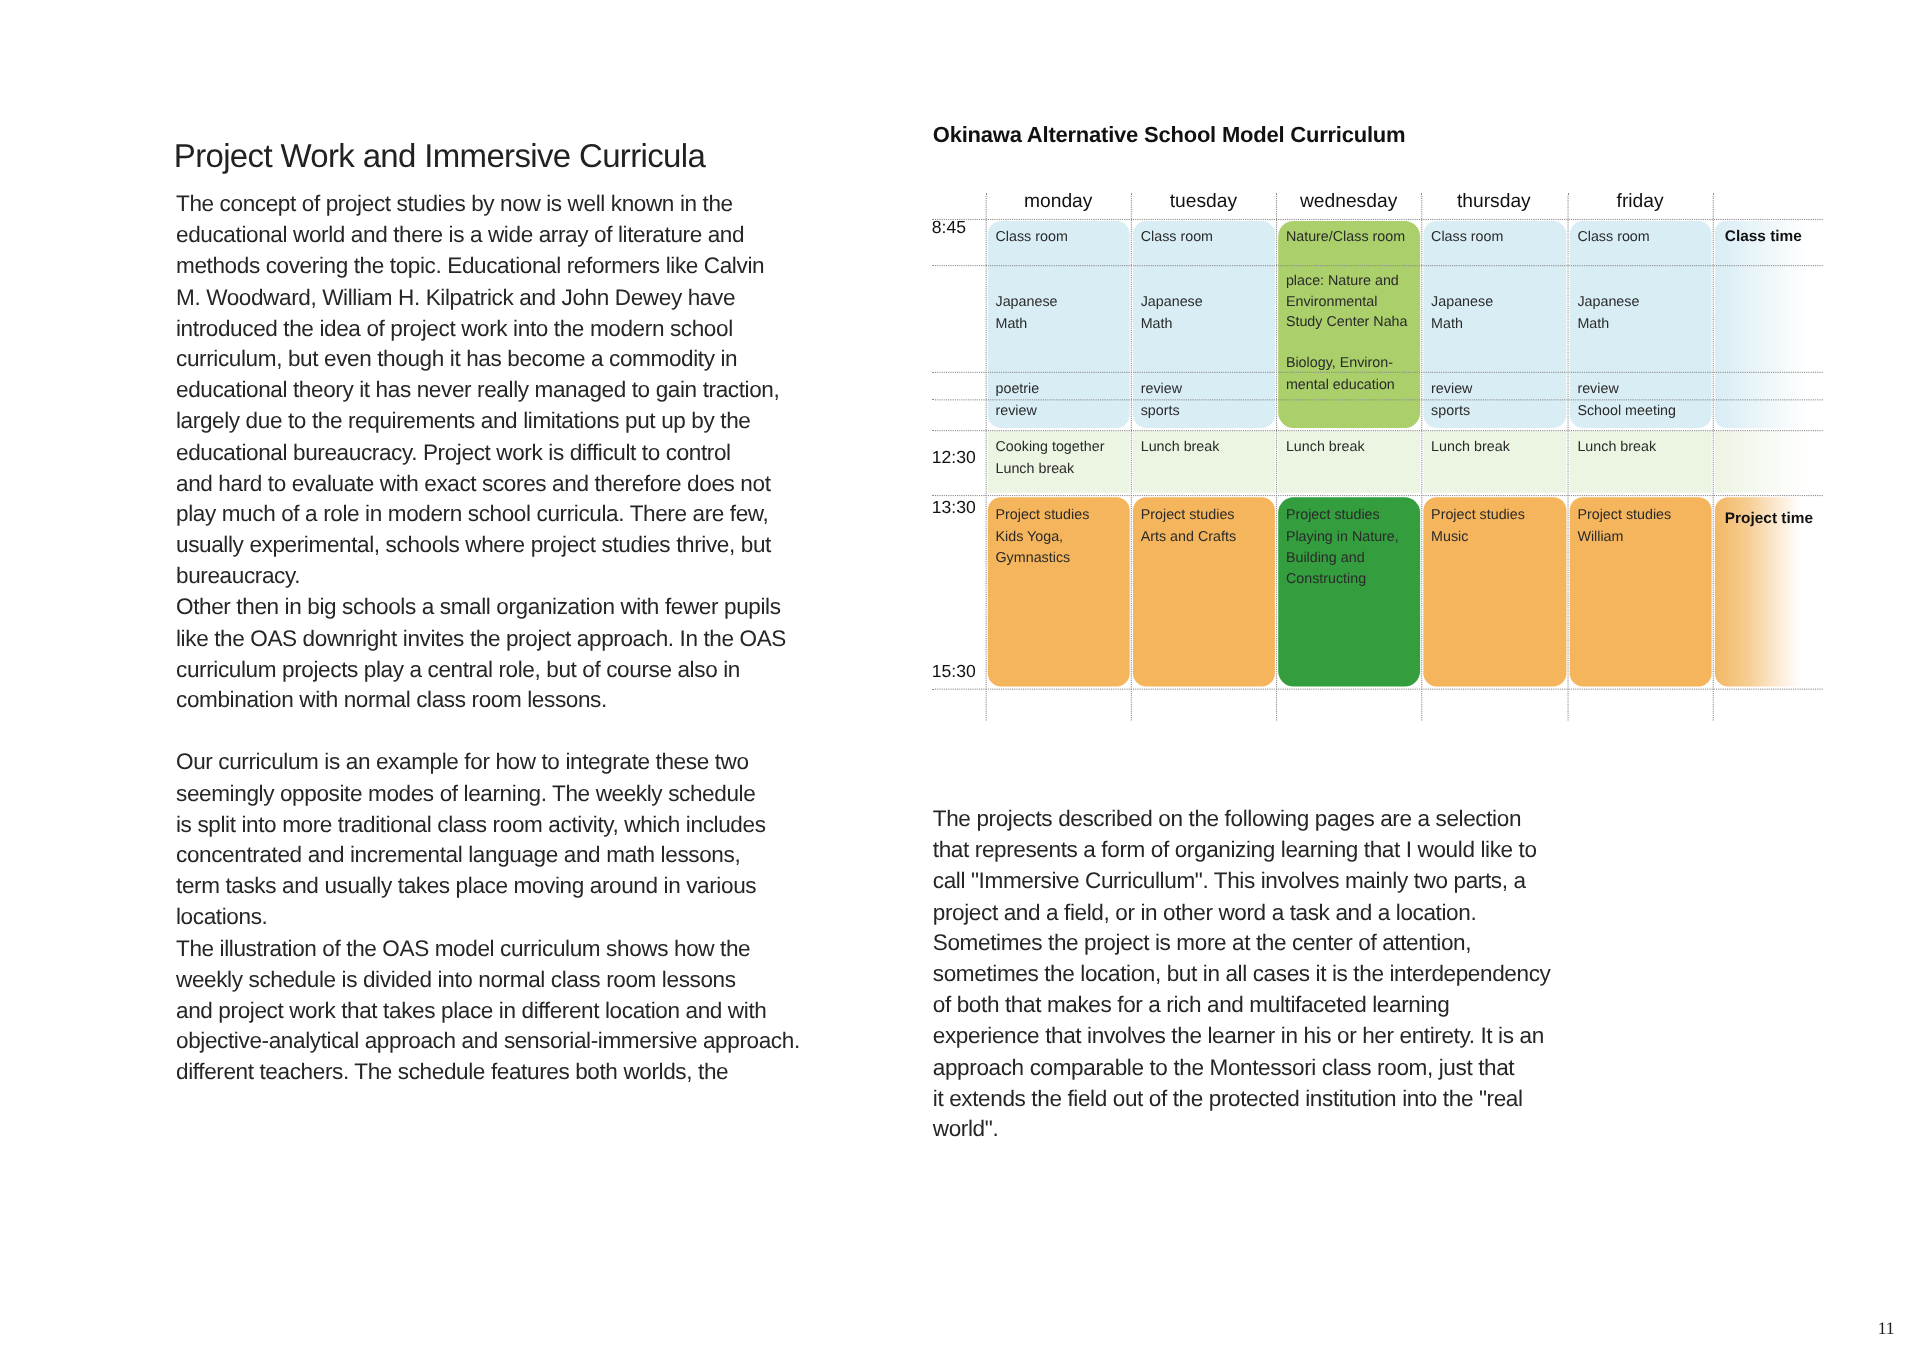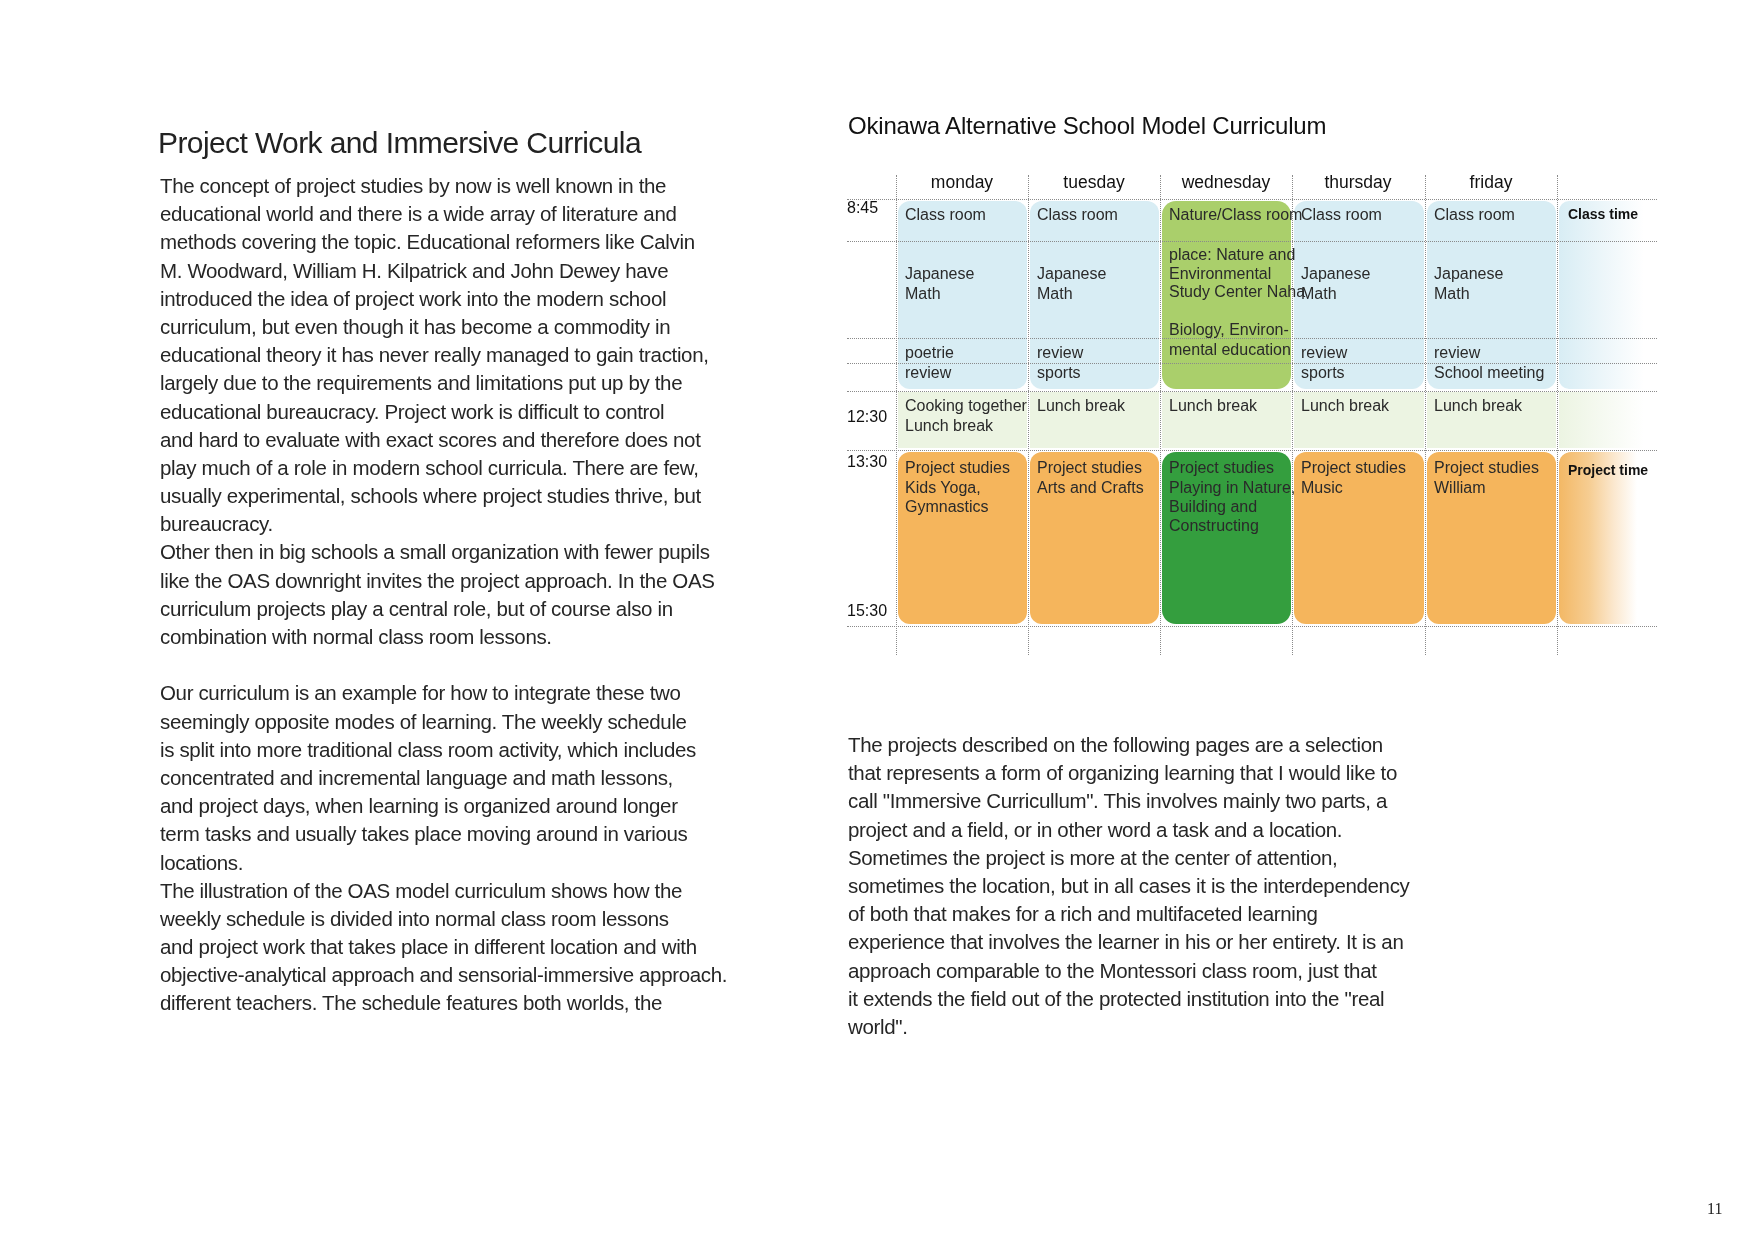--- a/index.html
+++ b/index.html
@@ -7,29 +7,29 @@
          font-family:"Liberation Sans", sans-serif; color:#1a1a1a; }
   .heading { position:absolute; left:158px; top:126px; font-size:30px; font-weight:300;
              letter-spacing:-0.6px; color:#222; white-space:nowrap; }
   .body-text { position:absolute; font-size:20.5px; line-height:28.2px; color:#262626;
                letter-spacing:-0.35px; }
   .body-text .ln { display:block; white-space:nowrap; height:28.2px; }
   .body-text .gap { display:block; height:28.2px; }
   #left-text { left:160px; top:172px; }
   #right-text { left:848px; top:731px; }
 
-  .chart-title { position:absolute; left:848px; top:112px; font-size:24px; font-weight:normal;
+  .chart-title { position:absolute; left:848px; top:112px; font-size:20px; font-weight:bold;
                  white-space:nowrap; color:#111; letter-spacing:-0.2px; }
   .grid { position:absolute; left:0; top:0; width:1754px; height:1240px; }
   .vline { position:absolute; width:0; border-left:1px dotted #8a8a8a; }
   .hline { position:absolute; height:0; border-top:1px dotted #8a8a8a; }
   .day-label { position:absolute; top:172px; width:132px; text-align:center; font-size:17.5px; color:#111; }
   .time-label { position:absolute; left:847px; font-size:16px; color:#111; }
   .block { position:absolute; border-radius:12px; }
-  .cell-text { position:absolute; font-size:16px; line-height:19.5px; color:#2a2a2a; white-space:nowrap; }
+  .cell-text { position:absolute; font-size:13px; line-height:19.5px; color:#2a2a2a; white-space:nowrap; }
   .legend-label { position:absolute; left:1568px; font-size:14px; font-weight:bold; color:#111; white-space:nowrap; }
   .page-number { position:absolute; left:1707px; top:1200px; font-family:"Liberation Serif", serif;
                  font-size:16px; color:#222; }
 </style>
 </head>
 <body>
 
 <div class="heading">Project Work and Immersive Curricula</div>
 <div class="body-text" id="left-text">
     <span class="ln">The concept of project studies by now is well known in the</span>
@@ -47,21 +47,20 @@
     <span class="ln">bureaucracy.</span>
     <span class="ln">Other then in big schools a small organization with fewer pupils</span>
     <span class="ln">like the OAS downright invites the project approach. In the OAS</span>
     <span class="ln">curriculum projects play a central role, but of course also in</span>
     <span class="ln">combination with normal class room lessons.</span>
     <span class="gap"></span>
     <span class="ln">Our curriculum is an example for how to integrate these two</span>
     <span class="ln">seemingly opposite modes of learning. The weekly schedule</span>
     <span class="ln">is split into more traditional class room activity, which includes</span>
     <span class="ln">concentrated and incremental language and math lessons,</span>
-    <span class="ln">and project days, when learning is organized around longer</span>
     <span class="ln">term tasks and usually takes place moving around in various</span>
     <span class="ln">locations.</span>
     <span class="ln">The illustration of the OAS model curriculum shows how the</span>
     <span class="ln">weekly schedule is divided into normal class room lessons</span>
     <span class="ln">and project work that takes place in different location and with</span>
     <span class="ln">objective-analytical approach and sensorial-immersive approach.</span>
     <span class="ln">different teachers. The schedule features both worlds, the</span>
   </div>
 
 <div class="chart-title">Okinawa Alternative School   Model Curriculum</div>

